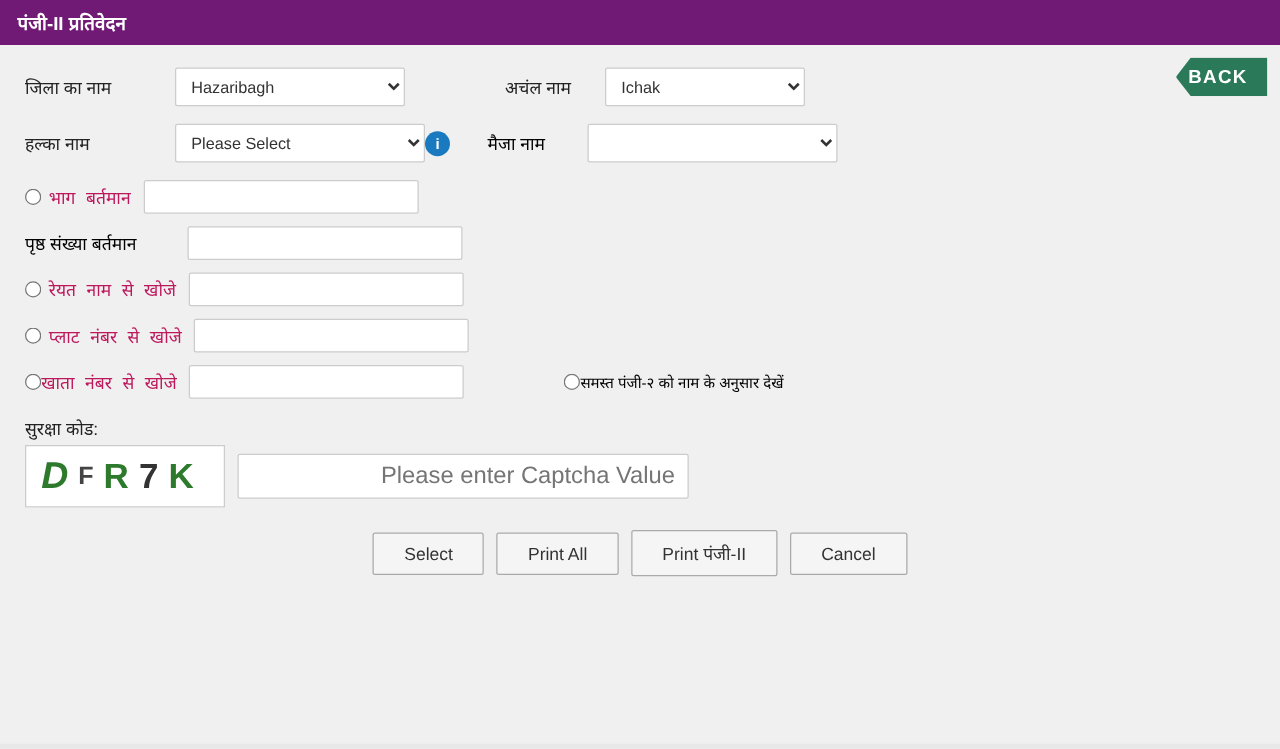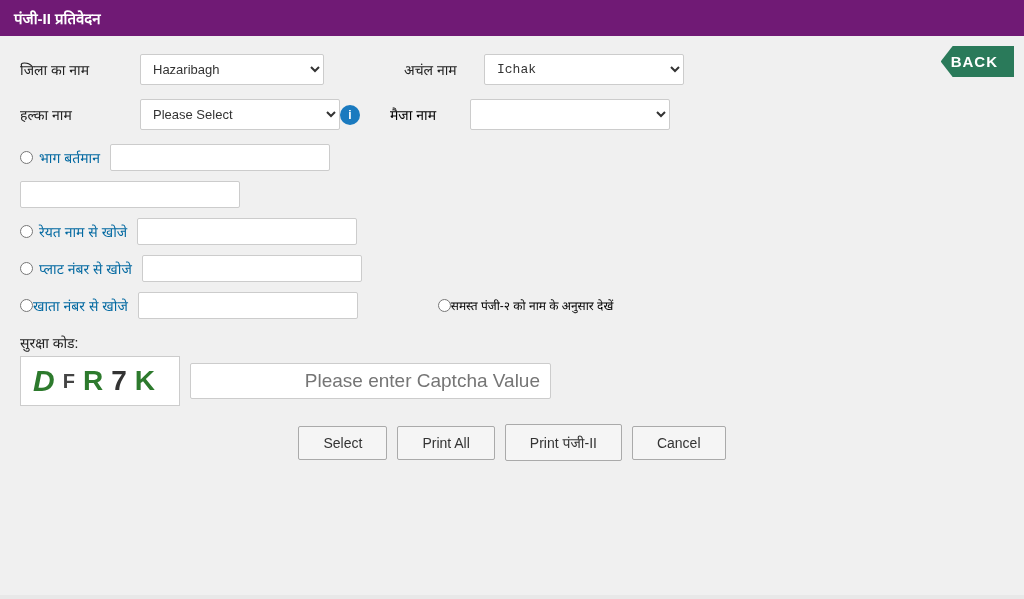--- a/index.html
+++ b/index.html
@@ -57,21 +57,21 @@
     select {
       border: 1px solid #ccc;
       background: white;
       padding: 6px 8px;
       font-size: 13px;
       border-radius: 2px;
       cursor: pointer;
       color: #333;
     }
     .select-district { width: 184px; }
-    .select-anchal { width: 200px; font-family: Liberation Mono, monospace; }
+    .select-anchal { width: 160px; }
     .select-halka { width: 200px; }
     .select-mauza { width: 200px; }
     .info-icon {
       display: inline-flex;
       align-items: center;
       justify-content: center;
       width: 20px;
       height: 20px;
       background: #1a7abf;
       color: white;
@@ -84,22 +84,23 @@
       display: flex;
       align-items: center;
       margin-bottom: 10px;
     }
     .radio-row input[type="radio"] {
       margin-right: 6px;
       cursor: pointer;
     }
     .radio-label {
       font-size: 14px;
-      color: #0369a1;
+      color: #be185d;
       margin-right: 10px;
+      font-family: Liberation Mono, monospace;
     }
     .text-input {
       border: 1px solid #ccc;
       background: white;
       padding: 5px 8px;
       font-size: 13px;
       width: 220px;
       border-radius: 2px;
     }
     .captcha-section {
@@ -187,20 +188,21 @@
     </select>
   </div>
 
   <div class="radio-row">
     <input type="radio" name="search_type" style="">
     <span class="radio-label">भाग बर्तमान</span>
     <input type="text" class="text-input" style="">
   </div>
 
   <div class="radio-row">
+    <span style="min-width:130px; font-size:14px;">पृष्ठ संख्या बर्तमान</span>
     <input type="text" class="text-input" style="">
   </div>
 
   <div class="radio-row">
     <input type="radio" name="search_type" style="">
     <span class="radio-label">रेयत नाम से खोजे</span>
     <input type="text" class="text-input" style="">
   </div>
 
   <div class="radio-row">

